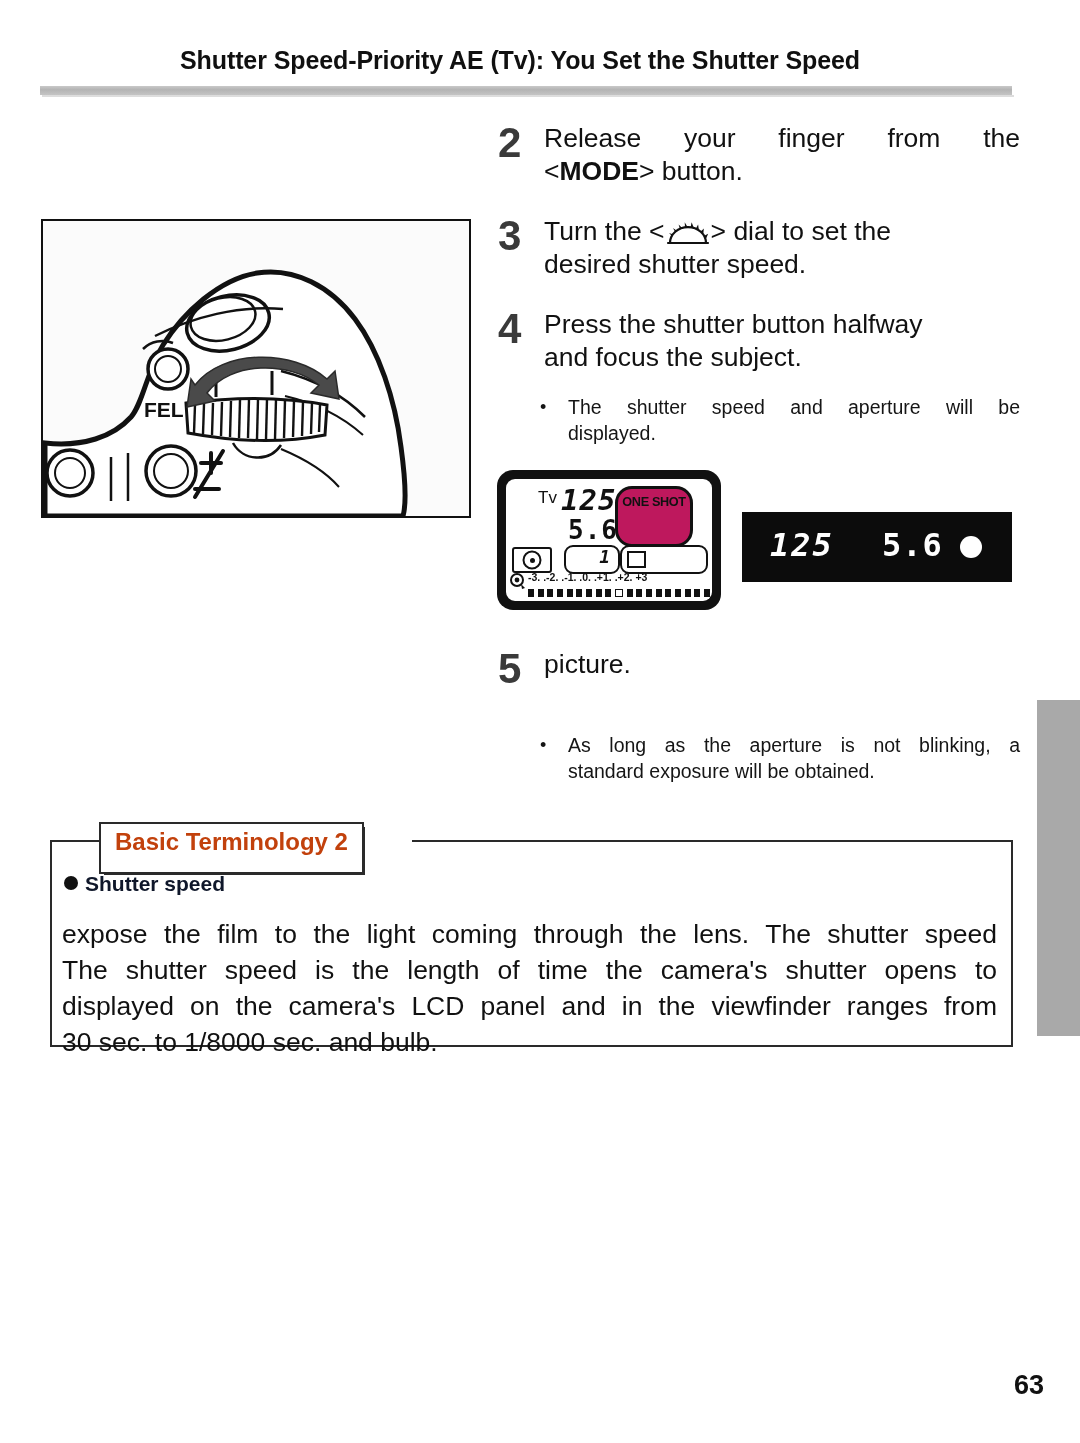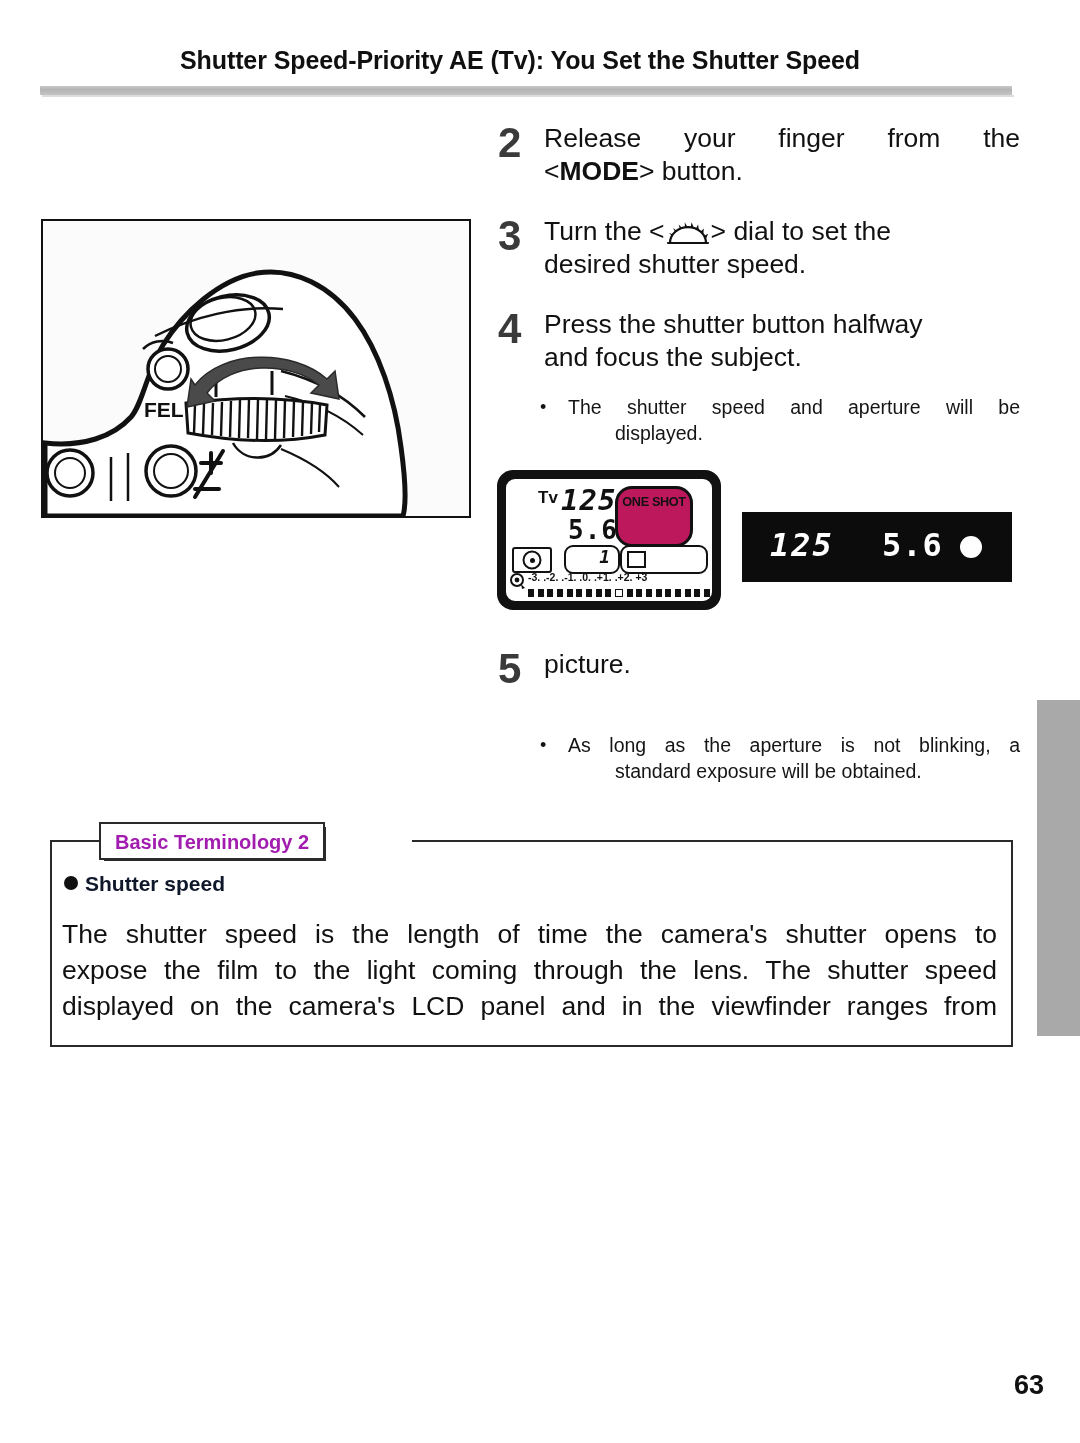--- a/index.html
+++ b/index.html
@@ -71,21 +71,21 @@
     position:absolute;left:540px;width:480px;
     font-size:19.5px;line-height:26px;color:#151515;
   }
   .bullet .dot{
     position:absolute;left:0;top:0;font-size:18px;line-height:26px;
   }
   .bullet .btxt{display:block;margin-left:28px;}
   .bullet .btxt .l1{
     display:block;width:452px;text-align:justify;text-align-last:justify;
   }
-  .bullet .btxt .l2{display:block;margin-left:47px;}
+  .bullet .btxt .l2{display:block;}
   #bullet4{top:394px;}
   #bullet5{top:732px;}
 
   
   .dial-glyph{
     display:inline-block;width:46px;height:24px;vertical-align:-5px;
     position:relative;top:1px;
   }
   .dial-glyph svg{display:block;}
 
@@ -95,21 +95,21 @@
     background:#111;
     border-radius:16px;
     padding:0;
   }
   #lcd-inner{
     position:absolute;left:9px;top:9px;right:9px;bottom:9px;
     background:#fff;border-radius:9px;
   }
   #lcd-tv{
     position:absolute;left:32px;top:9px;
-    font-size:17px;font-weight:bold;color:#111;
+    font-size:17px;font-weight:normal;color:#111;
   }
   #lcd-shutter{
     position:absolute;left:55px;top:4px;
     font-family:"DejaVu Sans Mono","Liberation Mono",monospace;
     font-size:29px;font-weight:bold;letter-spacing:1px;color:#111;
     font-style:italic;
   }
   #lcd-aperture{
     position:absolute;left:62px;top:36px;
     font-family:"DejaVu Sans Mono","Liberation Mono",monospace;
@@ -195,23 +195,23 @@
 
   
   #terminology-box{
     position:absolute;left:50px;top:840px;width:963px;height:207px;
     border:2px solid #2a2a2a;
     background:#fff;
     box-sizing:border-box;
   }
   #terminology-tab{
     position:absolute;left:99px;top:822px;
-    padding:4px 14px 2px 14px;
+    padding:4px 14px 16px 14px;
     border:2px solid #2a2a2a;background:#fff;
-    font-size:20px;font-weight:bold;color:#a21caf;
+    font-size:24px;font-weight:bold;color:#c2410c;
     line-height:28px;
     z-index:3;
   }
   #terminology-tab:after{
     content:"";position:absolute;left:3px;top:3px;right:-3px;bottom:-3px;
     border-right:2px solid #2a2a2a;border-bottom:2px solid #2a2a2a;
     z-index:-1;
   }
   #term-mask{
     position:absolute;left:99px;top:838px;width:313px;height:8px;
@@ -442,20 +442,21 @@
 
   <div id="terminology-box"></div>
   <div id="term-mask"></div>
   <div id="terminology-tab">Basic Terminology 2</div>
 
   <div id="term-subhead">
     <span class="dotm"></span><span>Shutter speed</span>
   </div>
 
   <div id="term-body">
+    <span class="pl">expose the film to the light coming through the lens. The shutter speed</span>
     <span class="pl">The shutter speed is the length of time the camera's shutter opens to</span>
-    <span class="pl">expose the film to the light coming through the lens. The shutter speed</span>
     <span class="pl">displayed on the camera's LCD panel and in the viewfinder ranges from</span>
+    <span class="pl last">30 sec. to 1/8000 sec. and bulb.</span>
   </div>
 
   <div id="page-number">63</div>
 
 </div>
 
 </body></html>

